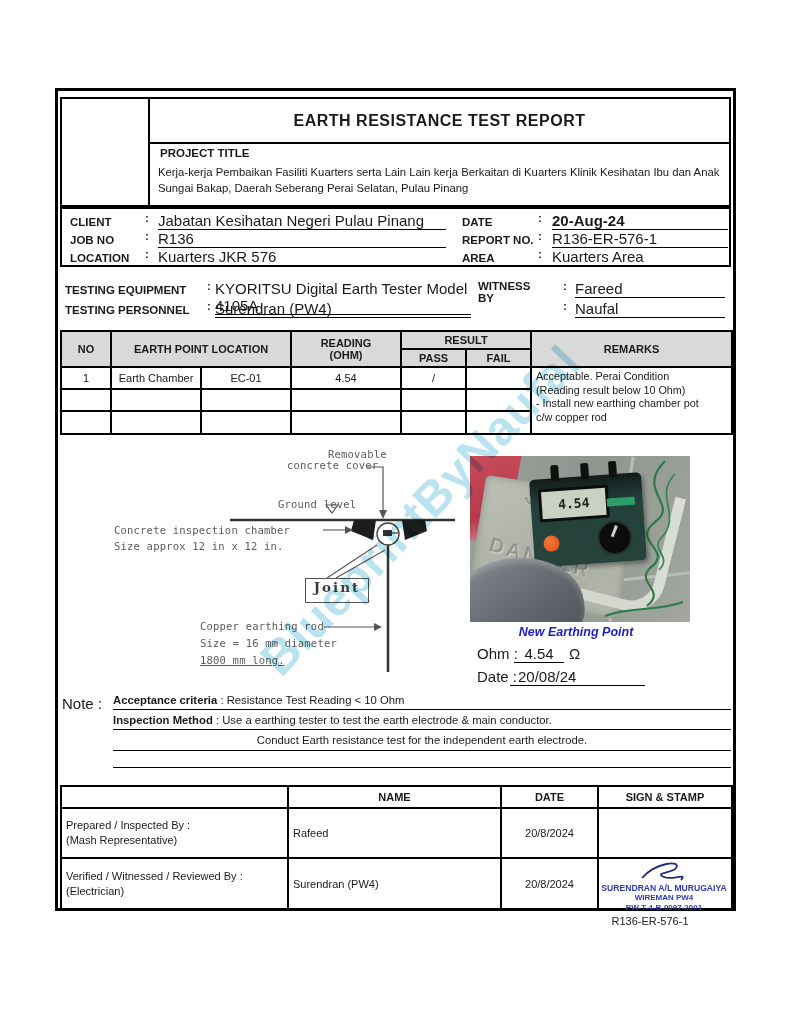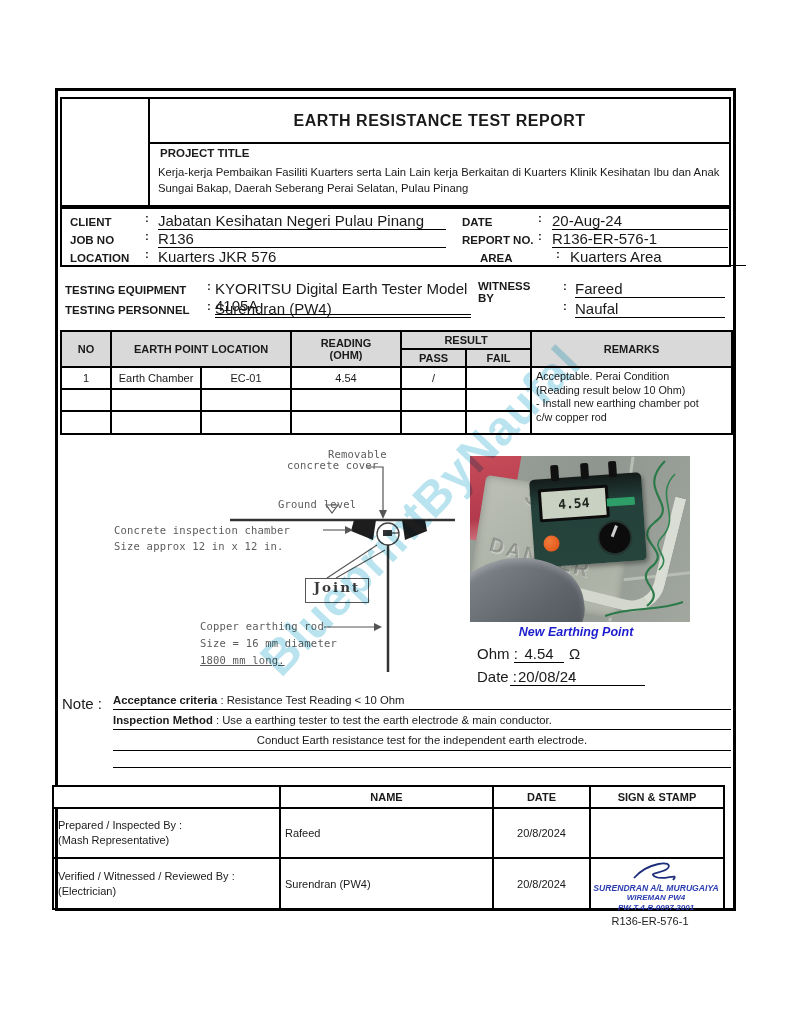--- a/index.html
+++ b/index.html
@@ -21,21 +21,21 @@
   .lbl{font-size:11.5px;font-weight:bold;}
   .val{font-size:15px;}
   .uline{border-bottom:1.5px solid #000;display:inline-block;}
   .irow{position:absolute;height:18px;}
   
   table{border-collapse:collapse;}
   .rtable{position:absolute;left:60px;top:330px;width:671px;table-layout:fixed;}
   .rtable th,.rtable td{border:2px solid #000;font-size:11px;text-align:center;padding:0 3px;box-sizing:border-box;}
   .rtable th{background:#d9d9d9;font-weight:bold;}
   .rtable td.remarks{ text-align:left;vertical-align:top;padding:2px 4px;line-height:13.5px;font-size:10.8px;}
-  .stable{position:absolute;left:52px;top:785px;width:671px;table-layout:fixed;}
+  .stable{position:absolute;left:60px;top:785px;width:671px;table-layout:fixed;}
   .stable th,.stable td{border:2px solid #000;font-size:11px;box-sizing:border-box;padding:0 4px;}
   .stable th{font-weight:bold;text-align:center;background:#fff;}
   .role-cell{font-size:11px;line-height:15px;}
   
   .note-line{border-bottom:1.6px solid #000;font-size:11.3px;box-sizing:border-box;}
   
   .dlabel{font-family:"DejaVu Sans Mono", monospace;font-size:10.5px;color:#5c5c5c;letter-spacing:.2px;white-space:nowrap;}
   .joint-box{border:1.5px solid #555;background:#fff;display:flex;justify-content:center;
              font-family:"DejaVu Serif", serif;font-weight:bold;font-size:13.5px;color:#3a3a3a;letter-spacing:2px;}
   
@@ -104,28 +104,28 @@
       <span class="val uline abs" style="left:88px;width:288px;">R136</span>
     </div>
     <div class="irow" style="left:8px;top:39px;">
       <span class="lbl">LOCATION</span>
       <span class="lbl abs" style="left:75px;">:</span>
       <span class="val uline abs" style="left:88px;width:288px;">Kuarters JKR 576</span>
     </div>
     <div class="irow" style="left:400px;top:3px;">
       <span class="lbl">DATE</span>
       <span class="lbl abs" style="left:76px;">:</span>
-      <span class="val uline abs" style="left:90px;width:176px;">20-Aug-24</span>
+      <span class="val uline abs" style="left:90px;width:176px;font-weight:bold;">20-Aug-24</span>
     </div>
     <div class="irow" style="left:400px;top:21px;">
       <span class="lbl">REPORT NO.</span>
       <span class="lbl abs" style="left:76px;">:</span>
       <span class="val uline abs" style="left:90px;width:176px;">R136-ER-576-1</span>
     </div>
-    <div class="irow" style="left:400px;top:39px;margin-left:18px;">
+    <div class="irow" style="left:400px;top:39px;">
       <span class="lbl">AREA</span>
       <span class="lbl abs" style="left:76px;">:</span>
       <span class="val uline abs" style="left:90px;width:176px;">Kuarters Area</span>
     </div>
   </div>
 
   <div class="abs" style="left:65px;top:280px;height:18px;">
     <span class="lbl">TESTING EQUIPMENT</span>
     <span class="lbl abs" style="left:142px;">:</span>
     <span class="val uline abs" style="left:150px;width:256px;">KYORITSU Digital Earth Tester Model 4105A</span>
@@ -312,21 +312,21 @@
       <td style="text-align:center;">20/8/2024</td>
       <td></td>
     </tr>
     <tr style="height:51px;">
       <td class="role-cell">
         <div>Verified / Witnessed / Reviewed By :</div>
         <div>(Electrician)</div>
       </td>
       <td>Surendran (PW4)</td>
       <td style="text-align:center;">20/8/2024</td>
-      <td style="position:relative;overflow:visible;font-style:italic;">
+      <td style="position:relative;overflow:visible;">
         <div class="stamp abs" style="left:-28px;top:1px;width:186px;">
           <svg width="60" height="22" viewBox="0 0 60 22">
             <path d="M8,18 C22,2 48,0 42,8 C37,14 20,12 30,17 C38,21 54,12 47,20" fill="none" stroke="#1f2e7a" stroke-width="1.8"></path>
           </svg>
           <div class="l1">SURENDRAN A/L MURUGAIYA</div>
           <div class="l2">WIREMAN PW4</div>
           <div class="l3">PW-T-4-B-0097-2001</div>
         </div>
       </td>
     </tr>

